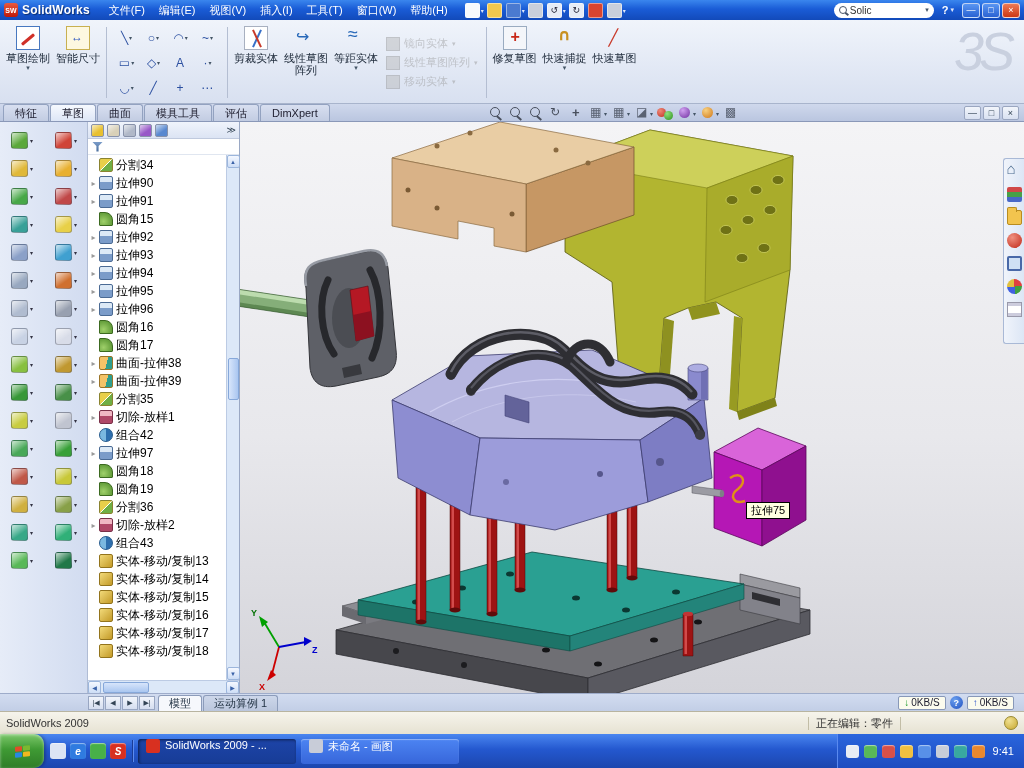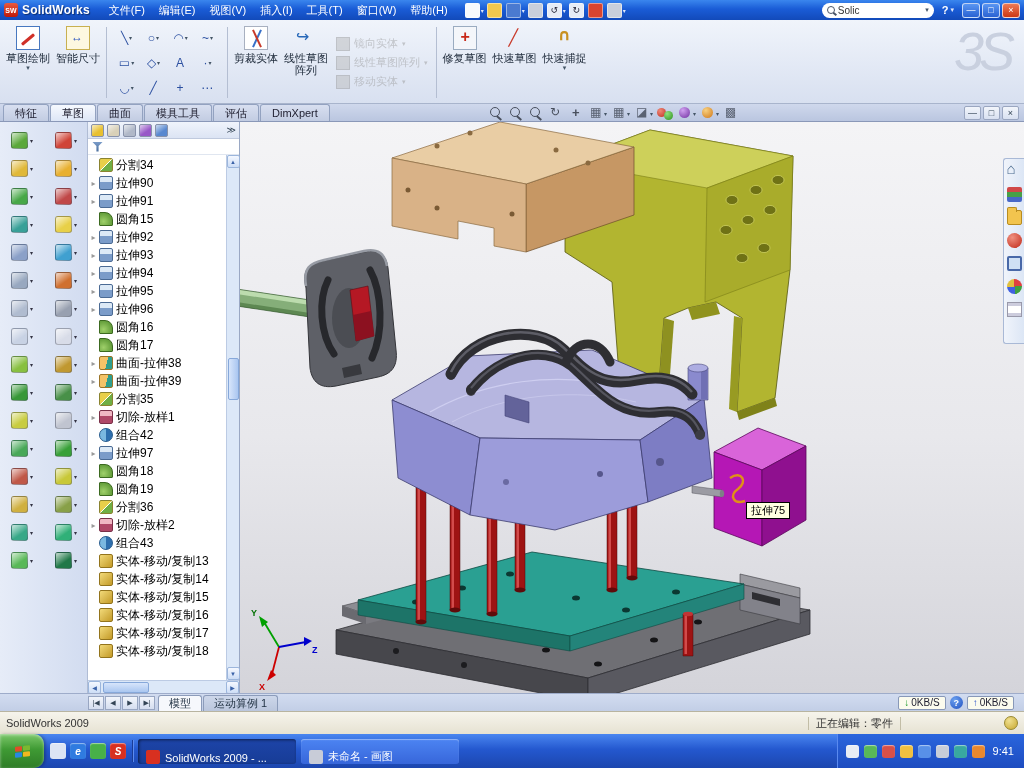--- a/index.html
+++ b/index.html
@@ -13,21 +13,21 @@
   .logo-badge { width:14px; height:14px; margin:0 4px; background:linear-gradient(#e85a40,#c01808);
     border-radius:3px; color:#fff; font-size:7px; font-weight:bold; display:flex; align-items:center; justify-content:center; }
   .logo-text { font-weight:bold; font-size:12px; margin-right:12px; text-shadow:1px 1px 1px rgba(0,0,0,.45); letter-spacing:.2px; }
   .menubar { display:flex; }
   .menu-item { padding:2px 7px; font-size:11px; cursor:default; }
   .tb-icons { display:flex; align-items:center; gap:3px; margin-left:10px; }
   .tb-chip-wrap { display:flex; align-items:center; }
   .tb-chip { width:15px; height:15px; border-radius:2px; border:1px solid rgba(255,255,255,.45);
     display:flex; align-items:center; justify-content:center; font-size:9px; color:#223; }
   .tb-chip-arrow { font-size:6px; color:#dfe8fa; margin-left:1px; }
-  .search-box { margin-left:auto; width:112px; height:15px; background:#fff; border-radius:8px;
+  .search-box { margin-left:auto; width:100px; height:15px; background:#fff; border-radius:8px;
     display:flex; align-items:center; padding:0 5px; color:#333; gap:3px; }
   .mag-icon { width:8px; height:8px; border:1.5px solid #4a5568; border-radius:50%; position:relative; flex:none; }
   .mag-icon::after { content:""; position:absolute; width:4px; height:1.5px; background:#4a5568; right:-3px; bottom:-1px; transform:rotate(40deg); }
   .search-text { flex:1; font-size:10px; }
   .search-arrow { font-size:7px; color:#456; }
   .help-q { margin-left:8px; font-weight:bold; font-size:11px; }
   .help-arrow { font-size:7px; margin:0 4px 0 2px; color:#dfe8fa; }
   .win-btns { display:flex; gap:2px; margin:0 4px; }
   .wbtn { width:18px; height:15px; border-radius:3px; border:1px solid rgba(255,255,255,.7);
     background:linear-gradient(#5a96f2,#2a62d2); color:#fff; font-size:9px; line-height:13px; text-align:center; }
@@ -187,21 +187,21 @@
     box-shadow:inset 0 1px 3px rgba(255,255,255,.5), 2px 0 3px rgba(0,0,0,.25);
     display:flex; align-items:center; justify-content:center; }
   .xp-flag { display:grid; grid-template-columns:7px 7px; grid-auto-rows:5px; gap:1px; transform:skewY(-6deg); }
   .xp-flag i { border-radius:1px; }
   .xp-flag i:nth-child(1){ background:#e04c28; } .xp-flag i:nth-child(2){ background:#7ab830; }
   .xp-flag i:nth-child(3){ background:#2888e0; } .xp-flag i:nth-child(4){ background:#f0b820; }
   .quicklaunch { display:flex; align-items:center; gap:4px; margin:0 6px; }
   .ql-icon { width:16px; height:16px; border-radius:3px; display:flex; align-items:center; justify-content:center;
     color:#fff; font-size:10px; font-weight:bold; font-style:italic; box-shadow:inset 0 1px 1px rgba(255,255,255,.5); }
   .tb-sep { width:1px; height:22px; background:#1a3c96; box-shadow:1px 0 0 #5c8cf0; }
-  .taskbtn { height:25px; margin-left:5px; border-radius:3px; display:flex; align-items:flex-end; gap:5px;
+  .taskbtn { height:25px; margin-left:5px; border-radius:3px; display:flex; align-items:flex-start; gap:5px;
     padding:0 8px; color:#fff; font-size:11px; width:158px; overflow:hidden; white-space:nowrap; flex:none; }
   .taskbtn.active { background:linear-gradient(#1d44a8,#173c96); box-shadow:inset 1px 1px 3px rgba(0,0,0,.55); }
   .taskbtn:not(.active) { background:linear-gradient(#4c84f2,#3766da); box-shadow:inset 0 1px 1px rgba(255,255,255,.4); }
   .task-ico { width:14px; height:14px; border-radius:2px; flex:none; }
   .tray { margin-left:auto; height:34px; display:flex; align-items:center; gap:5px;
     background:linear-gradient(#2a65dd,#1d4cc0); border-left:1px solid #5a8af0; padding:0 10px 0 8px; }
   .tray-icons { display:flex; align-items:center; gap:5px; }
   .tray-icon { width:13px; height:13px; border-radius:3px; box-shadow:inset 0 1px 1px rgba(255,255,255,.5); }
   .clock { color:#fff; font-size:11px; margin-left:3px; }
 </style>
@@ -355,20 +355,25 @@
   <div class="cmd-btn">
     <span class="cmd-icon icon-trim"></span>
     <span class="cmd-label">剪裁实体</span>
     <span class="cmd-arrow"></span>
   </div>
   <div class="cmd-btn">
     <span class="cmd-icon icon-convert"></span>
     <span class="cmd-label">线性草图阵列</span>
     <span class="cmd-arrow"></span>
   </div>
+  <div class="cmd-btn">
+    <span class="cmd-icon icon-offset"></span>
+    <span class="cmd-label">等距实体</span>
+    <span class="cmd-arrow">▾</span>
+  </div>
   <div class="stack">
 
       <div class="stack-row disabled">
         <span class="stack-icon"></span>
         <span>镜向实体</span>
         <em>▾</em>
       </div>
 
       <div class="stack-row disabled">
         <span class="stack-icon"></span>
@@ -382,28 +387,28 @@
         <em>▾</em>
       </div>
     </div>
   <div class="vsep"></div>
   <div class="cmd-btn">
     <span class="cmd-icon icon-repair"></span>
     <span class="cmd-label">修复草图</span>
     <span class="cmd-arrow"></span>
   </div>
   <div class="cmd-btn">
+    <span class="cmd-icon icon-snap"></span>
+    <span class="cmd-label">快速捕捉</span>
+    <span class="cmd-arrow">▾</span>
+  </div>
+  <div class="cmd-btn">
     <span class="cmd-icon icon-rapid"></span>
     <span class="cmd-label">快速草图</span>
     <span class="cmd-arrow"></span>
-  </div>
-  <div class="cmd-btn">
-    <span class="cmd-icon icon-snap"></span>
-    <span class="cmd-label">快速捕捉</span>
-    <span class="cmd-arrow">▾</span>
   </div>
   <div class="watermark">3S</div>
 </div>
 
 <div class="tabstrip">
   <div style="display:flex;align-items:flex-end;">
 
   <span class="tab">特征</span>
       <span class="tab active">草图</span>
       <span class="tab">曲面</span>

